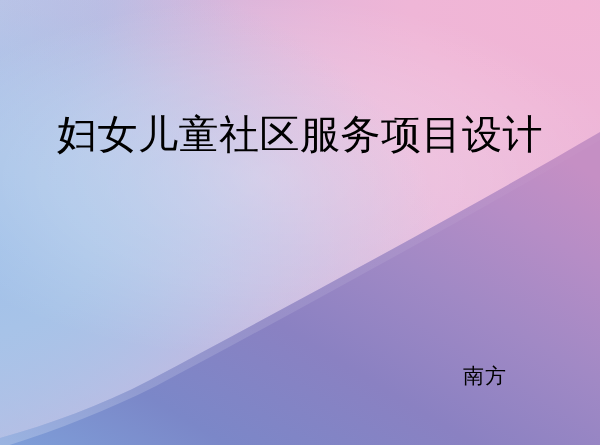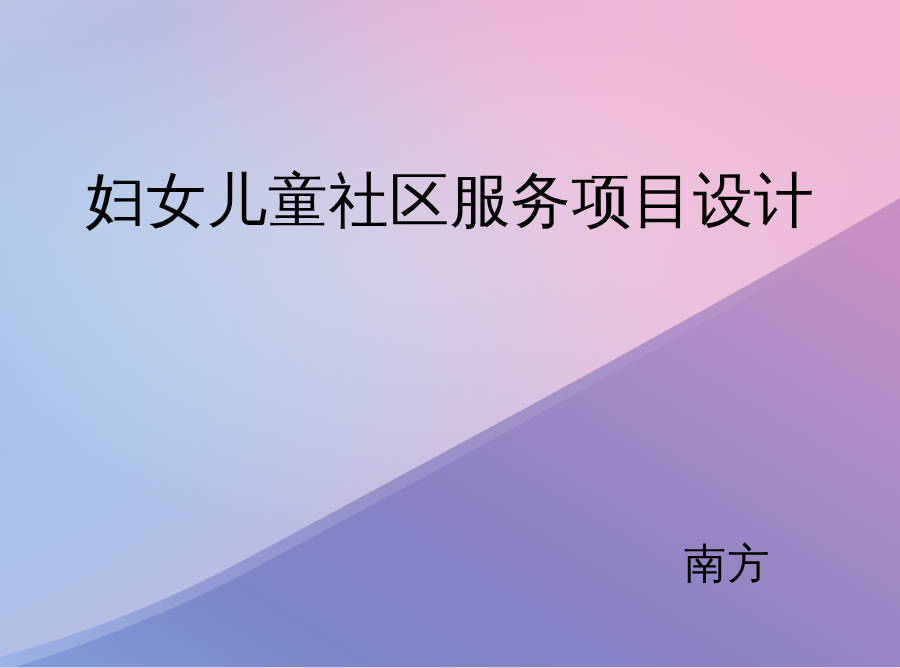--- a/index.html
+++ b/index.html
@@ -8,21 +8,21 @@
     padding: 0;
     background: #ffffff;
   }
 
   #slide {
     position: relative;
     width: 600px;
     height: 445px;
     overflow: hidden;
     font-family: "DejaVu Serif", "Liberation Serif", serif;
-    background: #f9a8d4;
+    background: #b91c1c;
   }
 
   
   .bg-layer {
     position: absolute;
     inset: 0;
     pointer-events: none;
   }
 
   
@@ -106,21 +106,21 @@
     left: 0;
     right: 0;
     top: 360px;
     text-align: center;
     padding-left: 370px;
     box-sizing: border-box;
   }
 
   .subtitle-text {
     color: #000000;
-    font-size: 28px;
+    font-size: 21px;
     line-height: 32px;
     font-weight: 400;
     letter-spacing: 1px;
     white-space: nowrap;
   }
 </style>
 </head>
 <body>
 
 <div id="slide">

